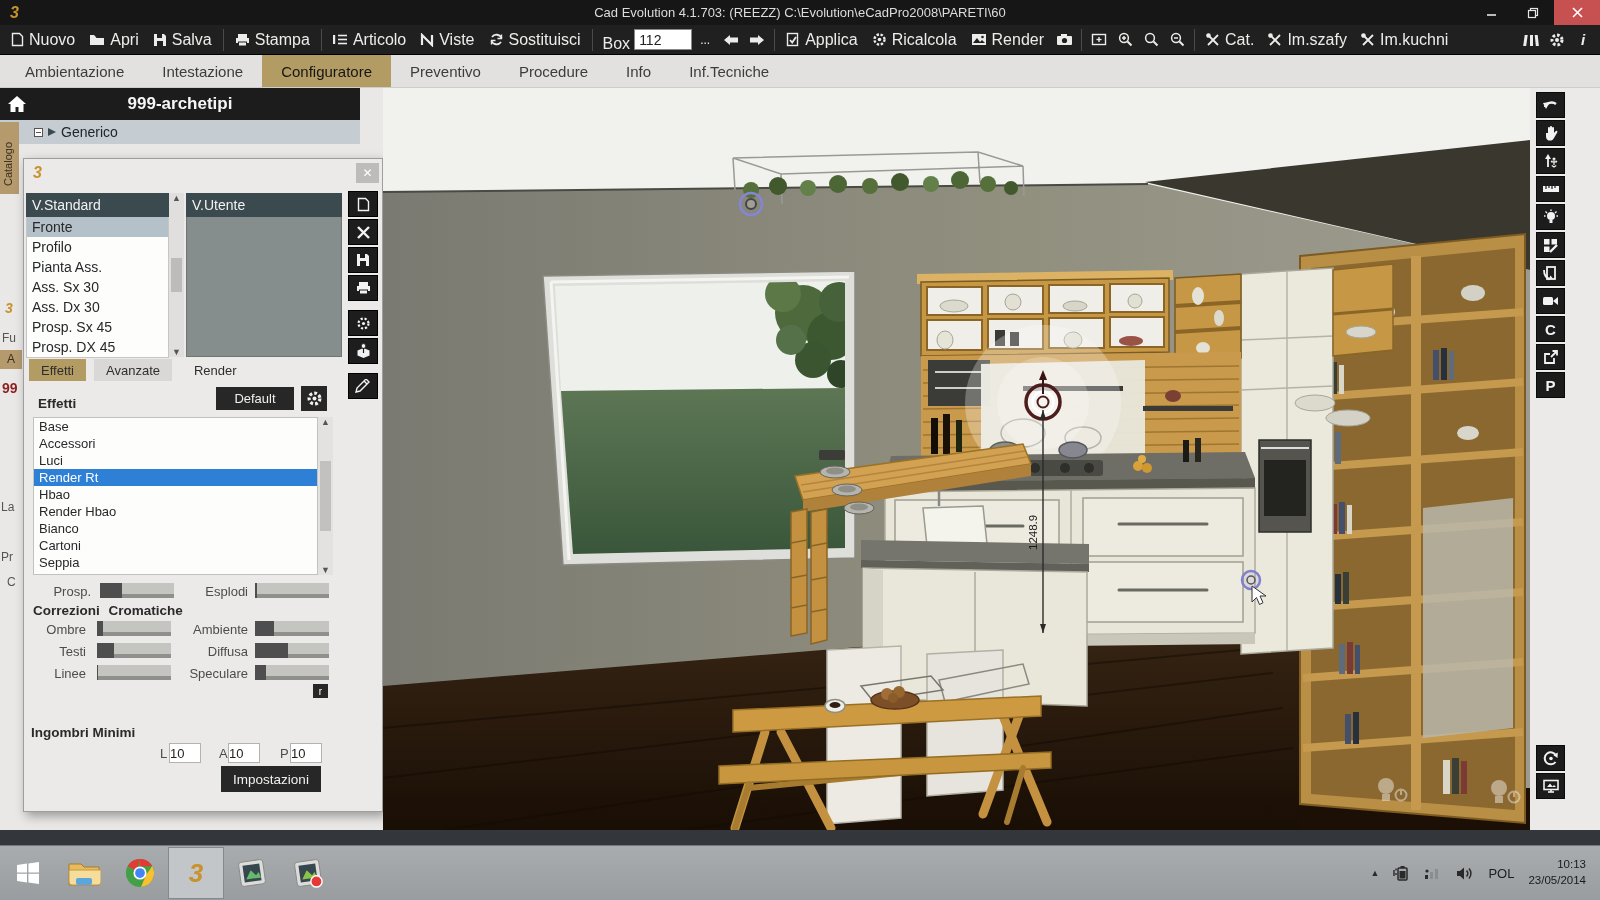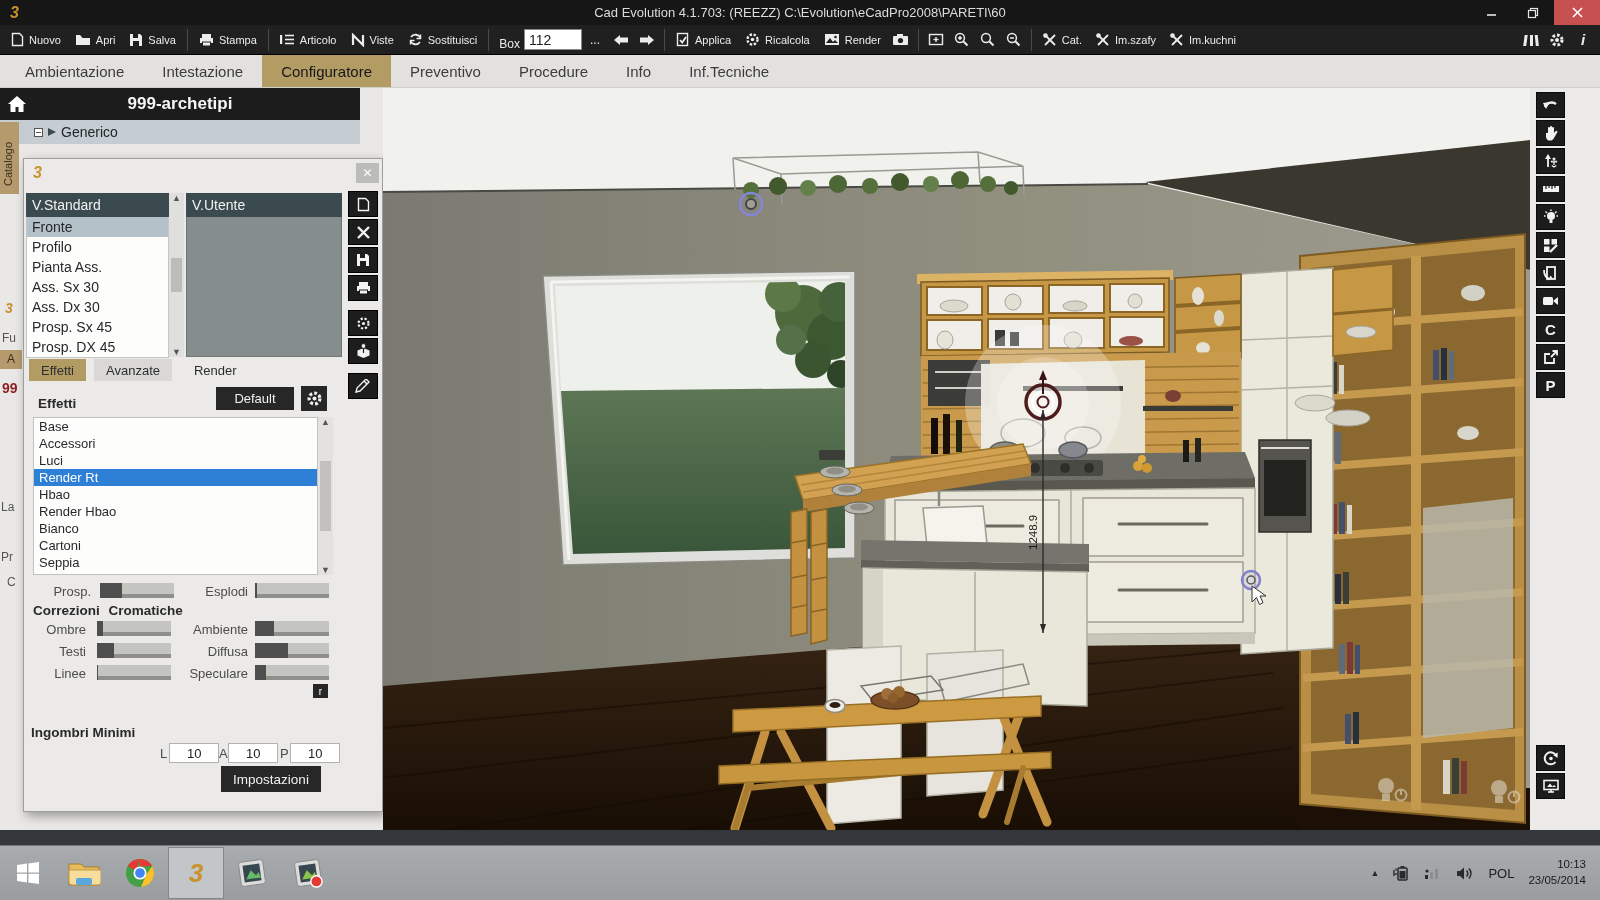--- a/index.html
+++ b/index.html
@@ -12,25 +12,25 @@
   #app-logo { color:#c8922c; font-weight:bold; font-style:italic; font-size:16px; padding:0 10px; }
   #win-title { position:absolute; left:0; right:0; text-align:center; color:#dcdcdc; font-size:13px; pointer-events:none; }
   #win-controls { margin-left:auto; display:flex; height:25px; z-index:2; }
   .wbtn { width:42px; height:25px; display:flex; align-items:center; justify-content:center; color:#e6e6e6; font-size:12px; }
   .wbtn.close { background:#c75050; width:46px; }
   .wbtn svg { display:block; }
 
   
   #toolbar { position:absolute; left:0; top:25px; width:1600px; height:30px;
     background:#202020; display:flex; align-items:center; padding:0 4px; border-bottom:1px solid #000; }
-  .tbtn { display:flex; align-items:center; gap:5px; padding:0 7px; height:26px; color:#ececea; font-size:11px; white-space:nowrap; }
+  .tbtn { display:flex; align-items:center; gap:5px; padding:0 7px; height:26px; color:#ececea; font-size:16px; white-space:nowrap; }
   .ibtn { display:flex; align-items:center; justify-content:center; width:26px; height:26px; color:#ececea; }
   .tsep { width:1px; height:22px; background:#4a4a4a; margin:0 4px; }
   #box-input { width:58px; height:21px; border:1px solid #888; background:#fff; color:#222; font-size:14px; padding:0 4px; }
-  .box-label { color:#ececea; font-size:12px; margin:8px 4px 0 6px; }
+  .box-label { color:#ececea; font-size:16px; margin:8px 4px 0 6px; }
   .more-btn { color:#ececea; font-size:12px; padding:0 8px; }
   #toolbar-right { margin-left:auto; display:flex; align-items:center; }
 
   
   #tabbar { position:absolute; left:0; top:55px; width:1600px; height:33px;
     background:#e2e1df; display:flex; align-items:stretch; padding-left:6px; border-bottom:1px solid #cfcecb; }
   .tab { display:flex; align-items:center; padding:16px 19px; font-size:15px; color:#3c3c3c; }
   .tab.active { background:#b39c64; color:#161616; }
 
   
@@ -87,22 +87,22 @@
     display:flex; flex-direction:column; align-items:center; justify-content:space-between; font-size:9px; color:#555; }
   #fx-scroll .thumb { width:11px; height:70px; background:#c2c1bf; }
   .sl-label { position:absolute; font-size:13px; color:#4c4c4a; text-align:right; width:62px; }
   .slider { position:absolute; width:74px; height:15px; background:#c4c4c1; box-shadow:inset 0 -4px 0 #8f8f8b; }
   .slider .fill { height:100%; background:#4e4e4e; }
   #corr-label { position:absolute; left:9px; top:444px; font-size:13.5px; font-weight:bold; color:#2a2a2a; word-spacing:5px; }
   #r-btn { position:absolute; left:289px; top:525px; width:15px; height:14px; background:#272727; color:#fff;
     font-size:10px; display:flex; align-items:center; justify-content:center; }
   #ing-label { position:absolute; left:7px; top:566px; font-size:13.5px; font-weight:bold; color:#2a2a2a; }
   .ing-lab { position:absolute; top:587px; font-size:13px; color:#4c4c4a; }
-  .num-input { position:absolute; top:584px; width:50px; height:20px; border:1px solid #b2b2b0; background:#fff;
-    font-size:13px; padding-left:17px; color:#222; font-family:inherit; }
+  .num-input { position:absolute; top:584px; width:32px; height:20px; border:1px solid #b2b2b0; background:#fff;
+    font-size:13px; padding-left:0; color:#222; font-family:inherit; }
   #impostazioni-btn { position:absolute; left:197px; top:607px; width:100px; height:26px; background:#272727;
     color:#f0f0ee; font-size:13.5px; display:flex; align-items:center; justify-content:center; }
 
   
   #viewport { position:absolute; left:383px; top:88px; width:1147px; height:742px; background:#f1f1ee; }
   
   #right-toolbar { position:absolute; left:1536px; top:92px; width:30px; }
   .rbtn { width:29px; height:26px; background:#1c1c1c; border:1px solid #0a0a0a; margin-bottom:2px;
     display:flex; align-items:center; justify-content:center; color:#f2f2f2; font-size:13px; font-weight:bold; }
   #right-toolbar-bottom { position:absolute; left:1536px; top:745px; width:30px; }

